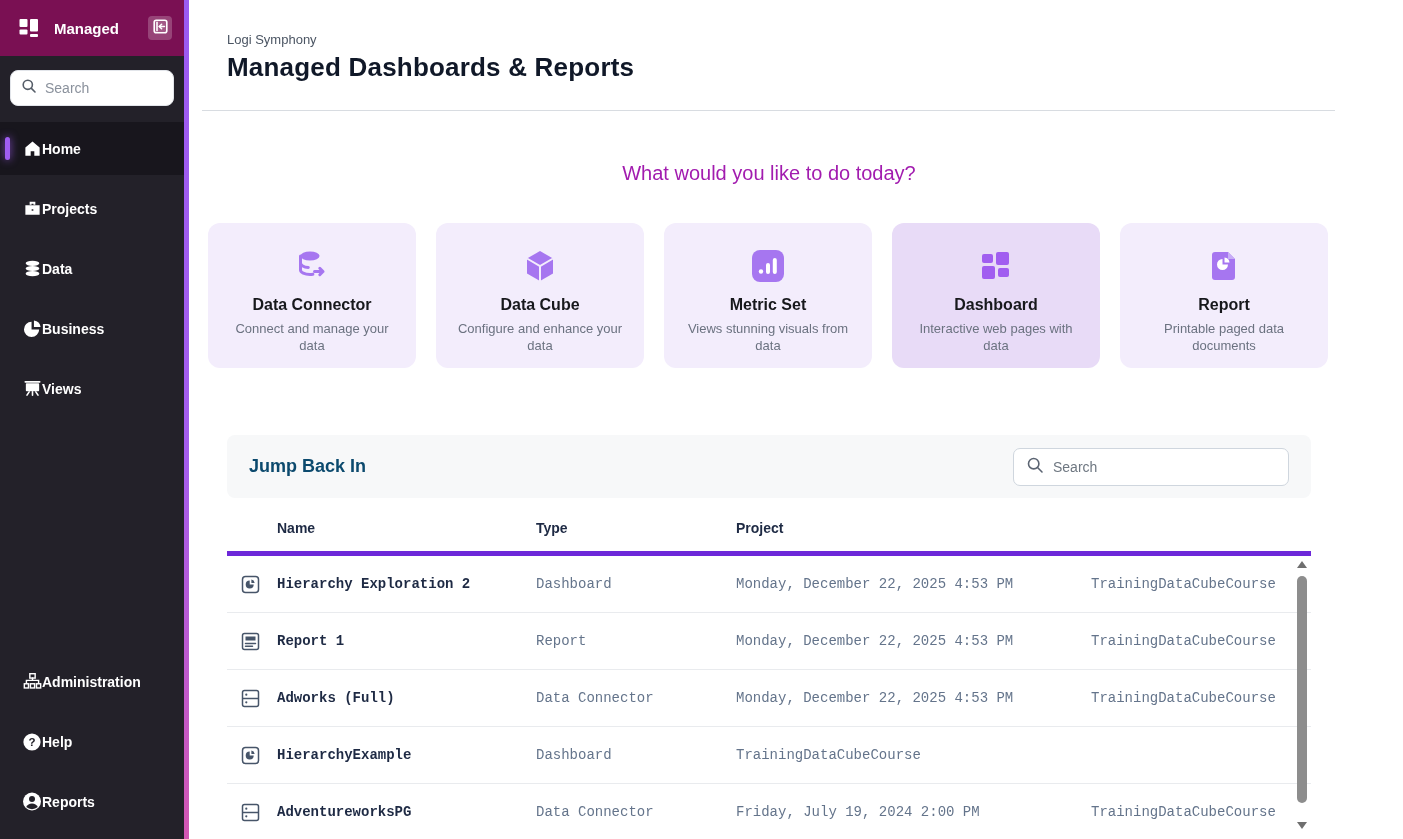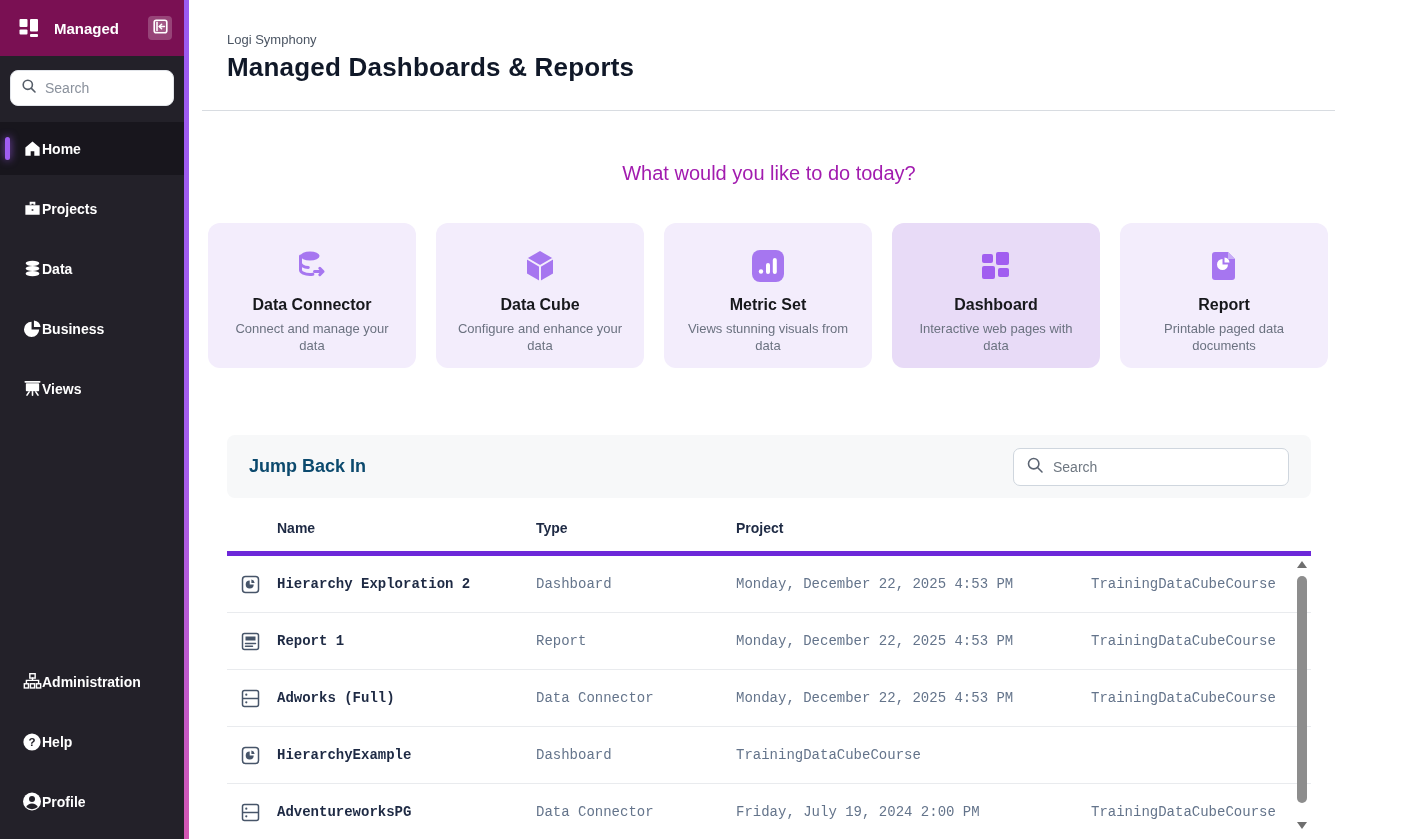--- a/index.html
+++ b/index.html
@@ -175,21 +175,21 @@
         <span>Help</span>
       </div>
       <div class="nav-item">
         <span class="nicon">
           <svg width="21" height="21" viewBox="0 0 20 20">
             <circle cx="10" cy="10" r="9" fill="#ffffff"></circle>
             <circle cx="10" cy="7.6" r="3" fill="#232129"></circle>
             <path d="M4.2 15.6a6.4 6.4 0 0 1 11.6 0 9 9 0 0 1-11.6 0Z" fill="#232129"></path>
           </svg>
         </span>
-        <span>Profile</span>
+        <span>Reports</span>
       </div>
     </nav>
   </aside>
   <div class="side-edge"></div>
 
   <main class="main">
     <div class="page-header">
       <div class="breadcrumb">Logi Symphony</div>
       <h1 class="page-title">Managed Dashboards &amp; Reports</h1>
     </div>

